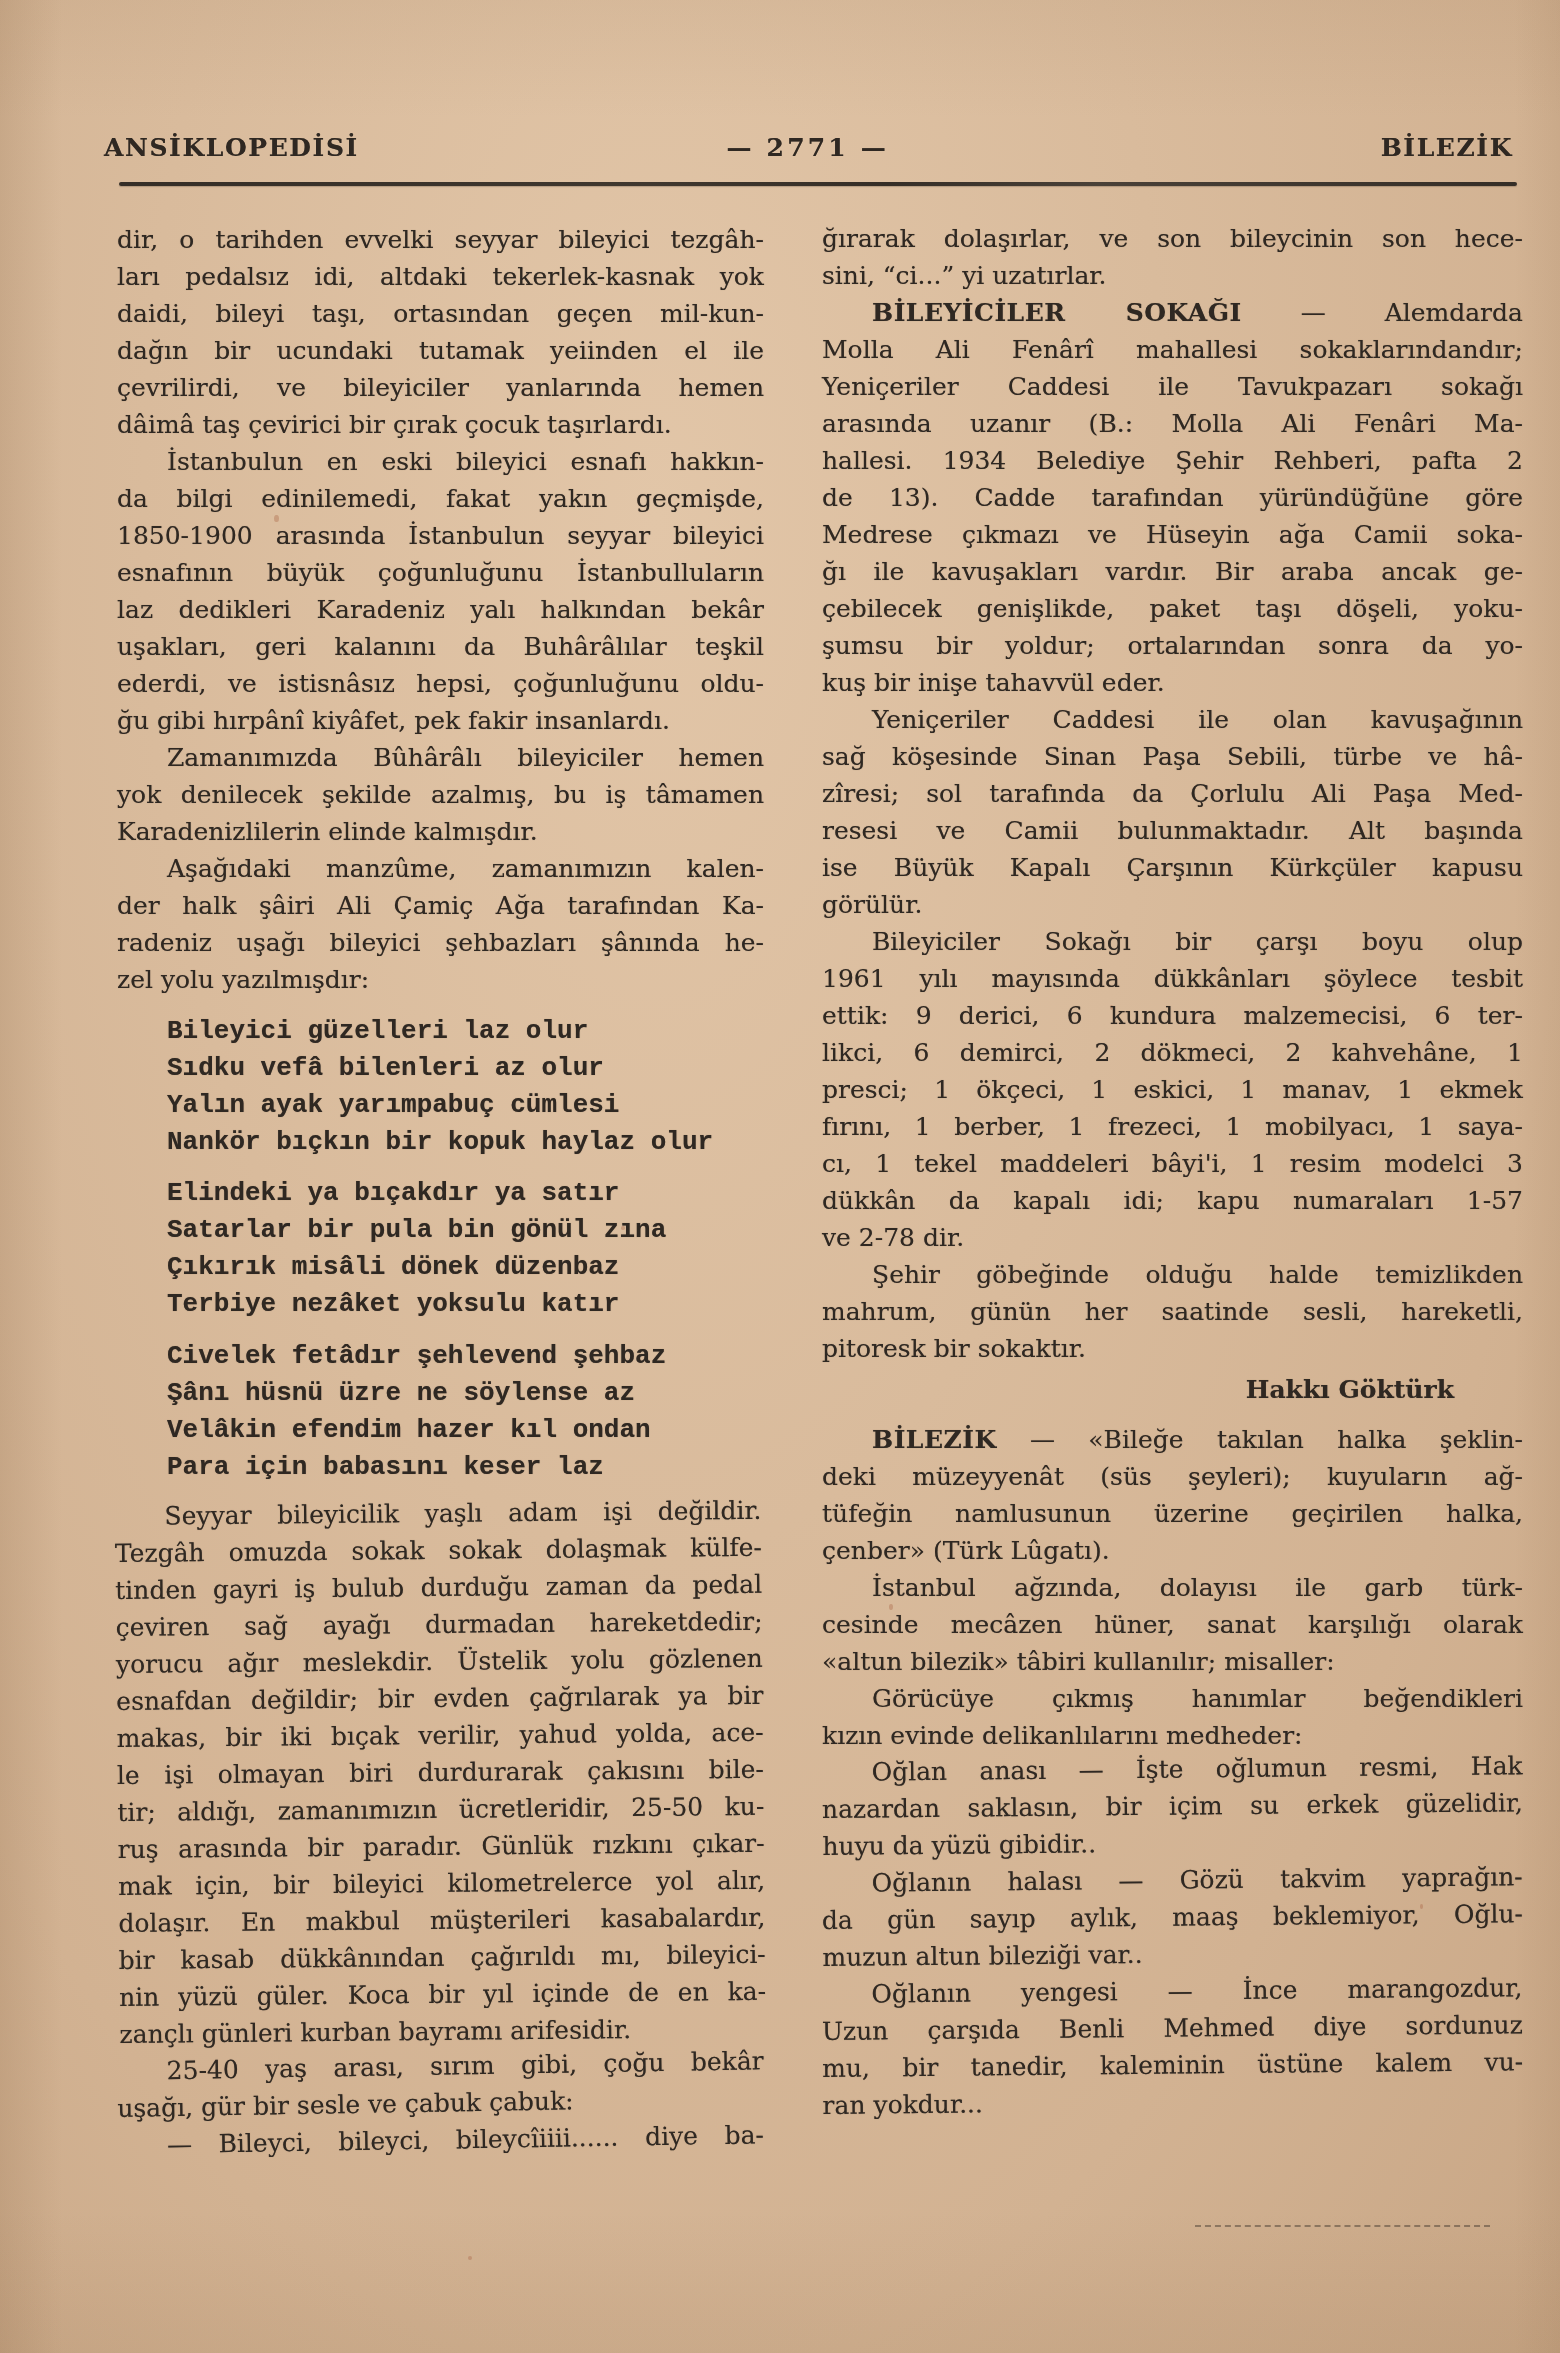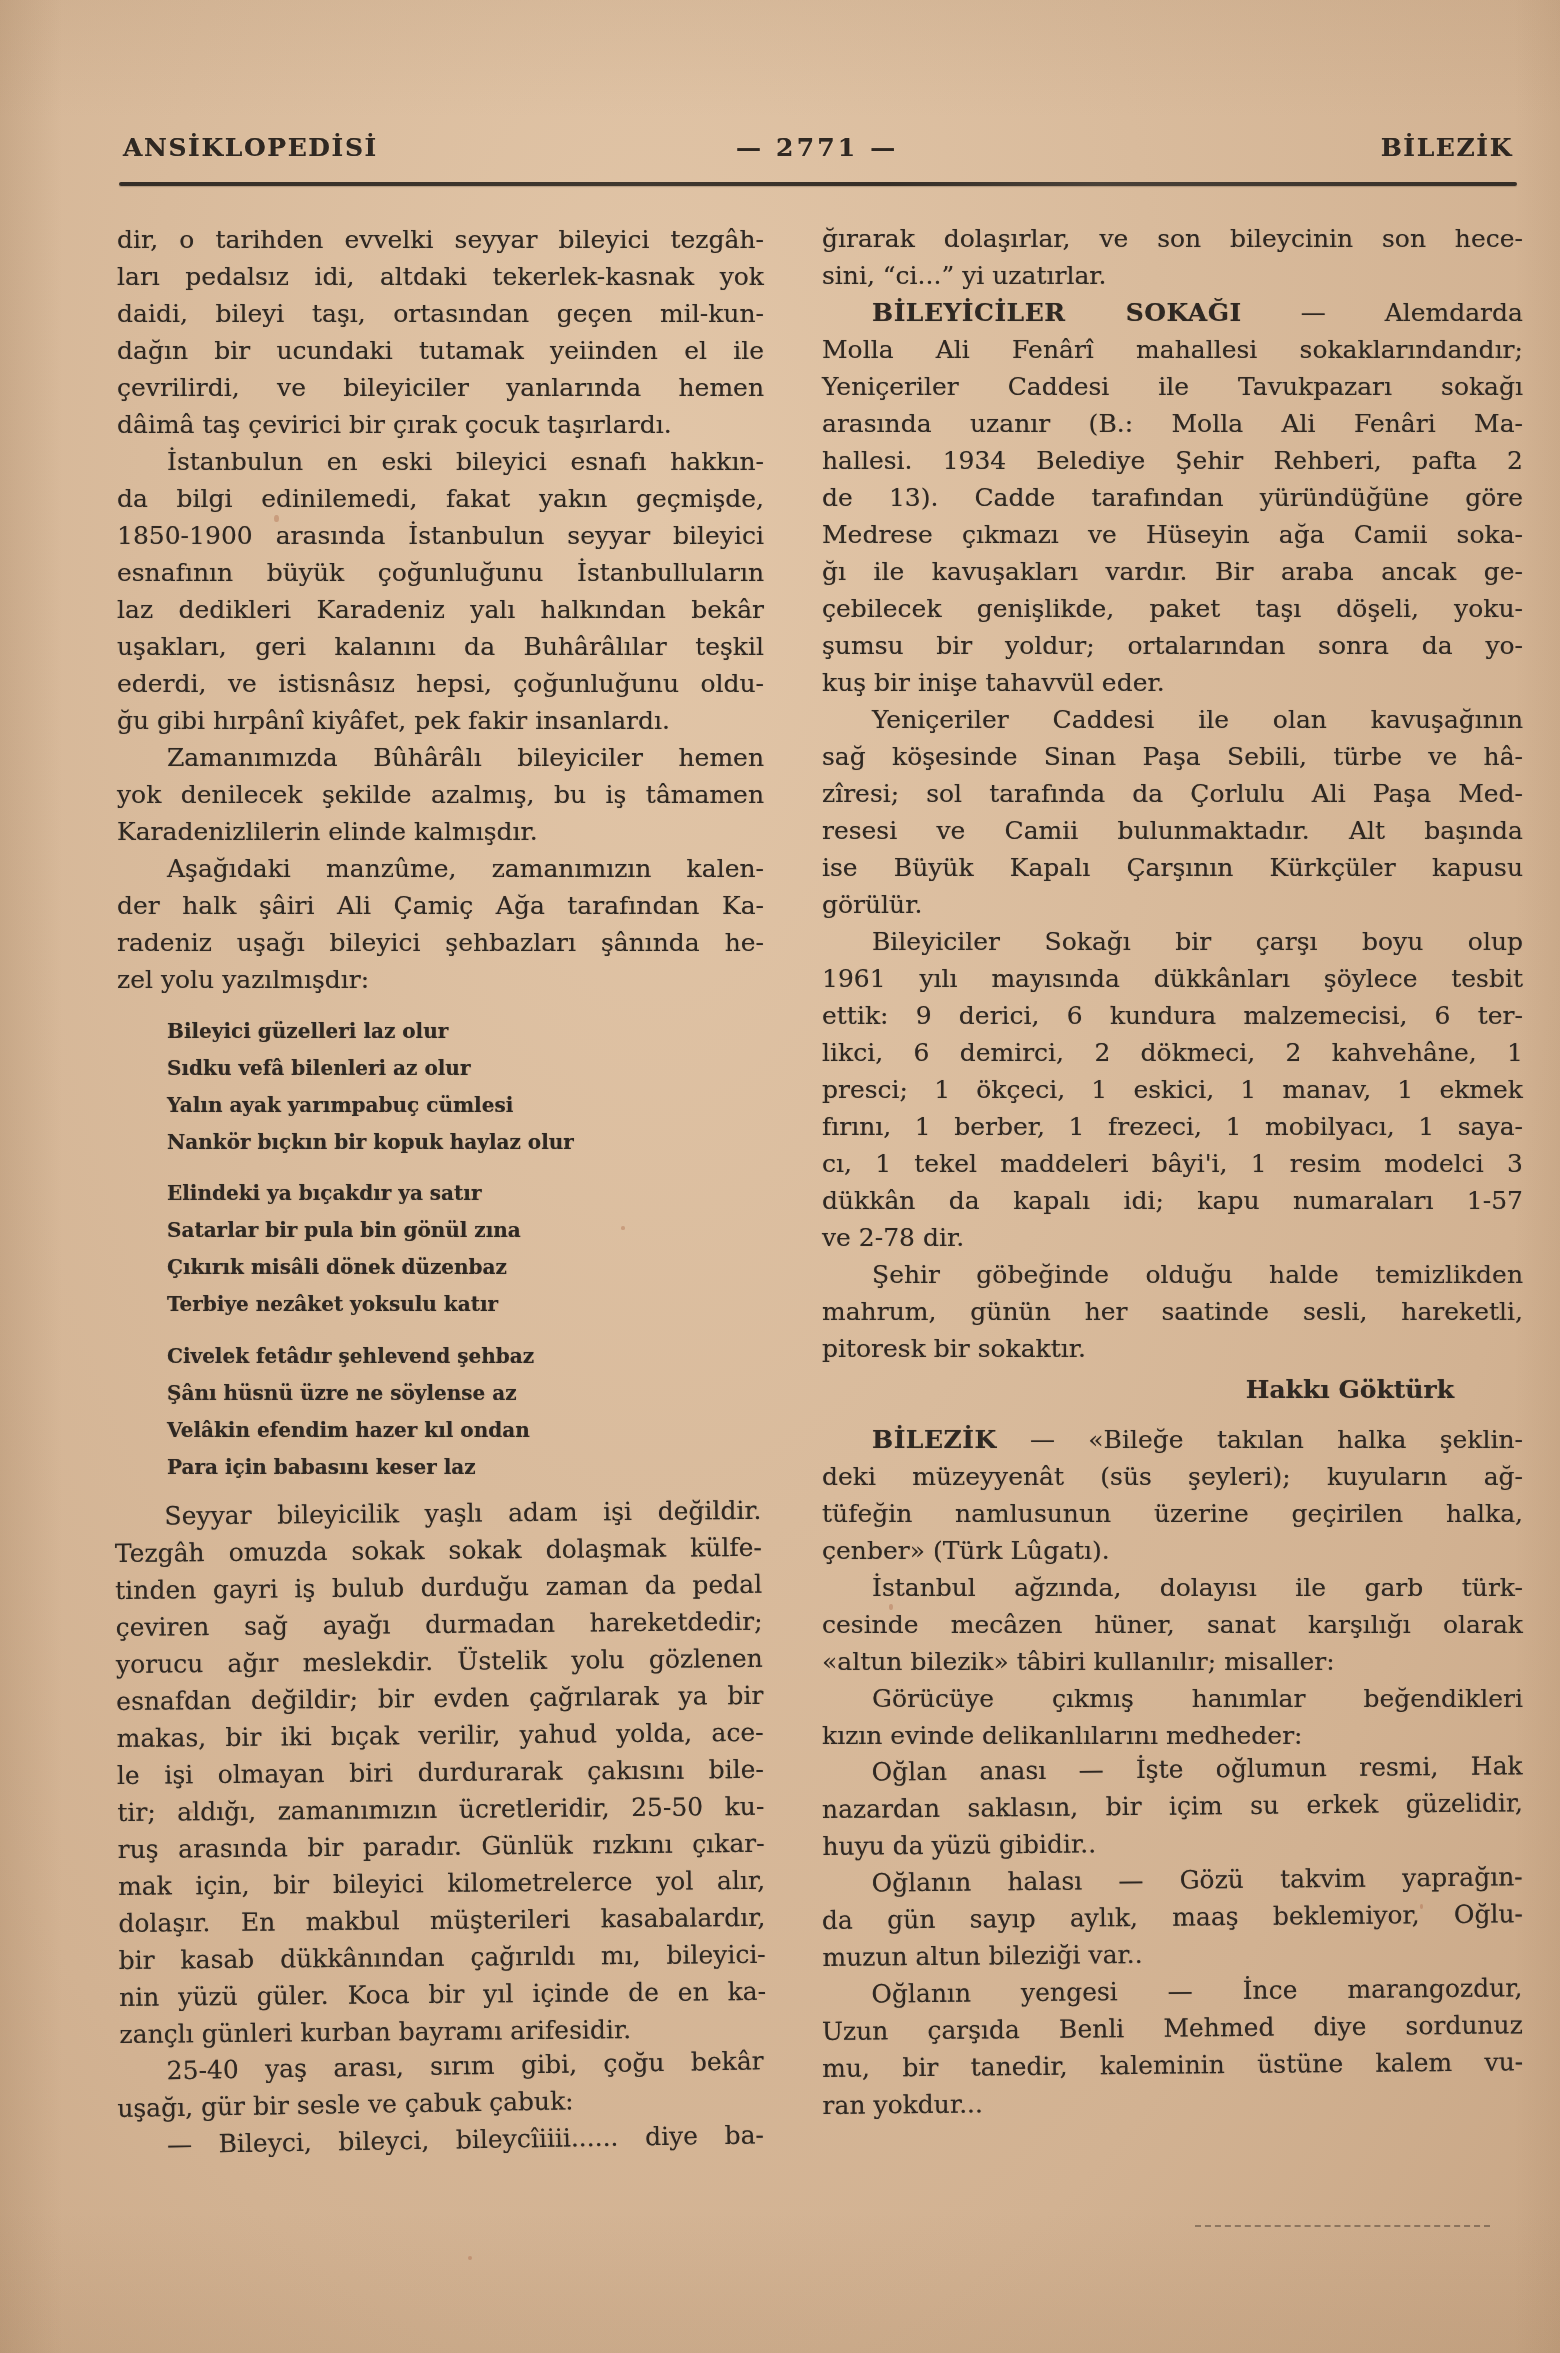--- a/index.html
+++ b/index.html
@@ -9,21 +9,21 @@
     font-family:"DejaVu Serif","Liberation Serif",serif;
     color:#2f2822;
     background:
       linear-gradient(90deg, rgba(140,105,72,.20) 0%, rgba(140,105,72,0) 4%, rgba(140,105,72,0) 97%, rgba(140,105,72,.12) 100%),
       linear-gradient(180deg, rgba(150,115,80,.10) 0%, rgba(150,115,80,0) 5%, rgba(150,115,80,0) 94%, rgba(150,115,80,.14) 100%),
       radial-gradient(ellipse at 42% 22%, #e2c6a8 0%, #d9bb9c 40%, #d2b292 72%, #c8a685 100%);
     overflow:hidden;
   }
   
   .hdr{
-    position:absolute;top:133px;left:123px;right:48px;
+    position:absolute;top:133px;left:104px;right:48px;
     display:flex;justify-content:space-between;align-items:baseline;
     font-weight:700;font-size:25px;letter-spacing:1.6px;
     text-shadow:0 0 0.5px rgba(47,40,34,.55);
   }
   .hdr .ctr{position:relative;left:-62px;letter-spacing:3.2px;}
   .rule{
     position:absolute;top:182px;left:119px;right:44px;height:3.7px;
     background:linear-gradient(90deg,#352e27 0%,#40382f 38%,#352e27 55%, #4a4138 70%, #352e27 100%);
     border-radius:2.1px;
     box-shadow:0 1.1px 1.1px rgba(60,48,36,.25);
@@ -35,21 +35,21 @@
     text-shadow:0 0 0.7px rgba(47,40,34,.5);
   }
   .col.left {left:117px; top:221px; width:647px;}
   .col.right{left:822px;top:220px; width:701px;}
   p.para{margin:0;padding:0;}
   .ln{display:block;text-align:justify;text-align-last:justify;}
   .ln.e{text-align-last:left;}
   .ln.ind{text-indent:50px;}
   .entry-title{font-weight:700;letter-spacing:0.5px;margin-top:23px;}
   
-  .poem{margin:14.7px 0 11.6px 50px;font-weight:700;font-size:20px;line-height:37px;}
+  .poem{margin:14.7px 0 11.6px 50px;font-weight:700;font-size:26px;line-height:37px;font-family:Liberation Mono, monospace;}
   .poem .ln{text-align:left;text-align-last:left;}
   .stanza{margin:0;}
   .stanza + .stanza{margin-top:14.7px;}
   
   .sig{display:block;text-align:right;padding-right:69px;font-weight:700;margin:4.2px 0 12.6px;}
   .gap-top{margin-top:5.3px;}
   
   .t1{transform:rotate(-0.55deg);transform-origin:0 50%;}
   .t2{transform:rotate(-0.95deg);transform-origin:0 50%;}
   

